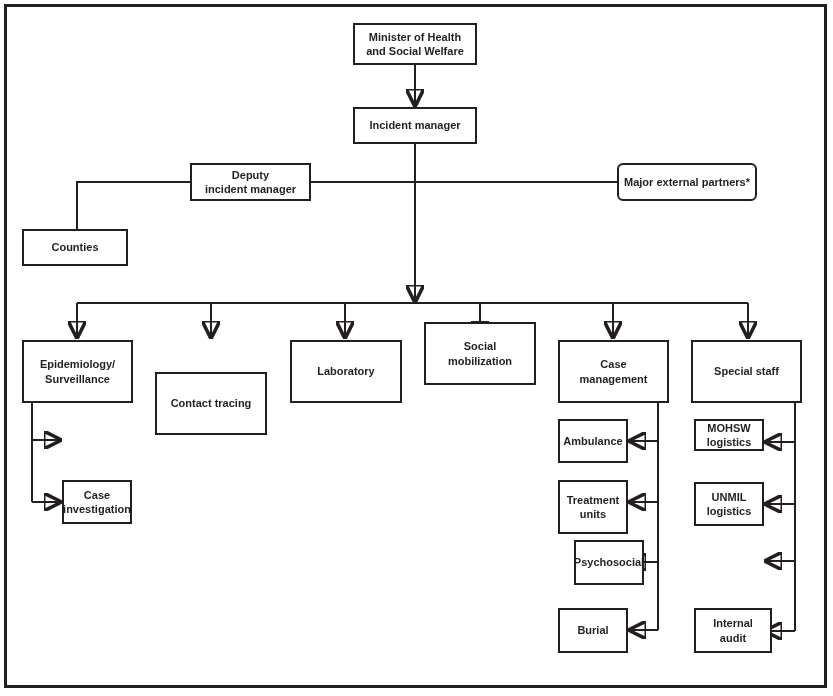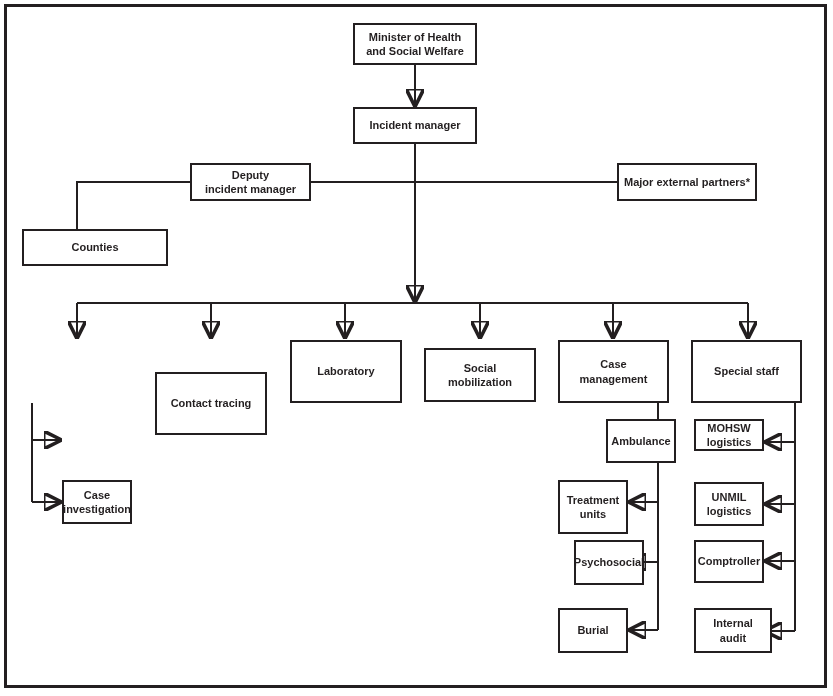--- a/index.html
+++ b/index.html
@@ -92,41 +92,42 @@
     <path d="M795,504 L767,504" marker-end="url(#ah)"></path>
     <path d="M795,561 L767,561" marker-end="url(#ah)"></path>
     <path d="M795,631 L767,631" marker-end="url(#ah)"></path>
   </svg>
 
   <div class="node" style="left:353px;top:23px;width:124px;height:42px;">Minister of Health
 and Social Welfare</div>
   <div class="node" style="left:353px;top:107px;width:124px;height:37px;">Incident manager</div>
   <div class="node" style="left:190px;top:163px;width:121px;height:38px;">Deputy
 incident manager</div>
-  <div class="node" style="left:617px;top:163px;width:140px;height:38px;">Major external partners*</div>
-  <div class="node" style="left:22px;top:229px;width:146px;height:37px;">Counties</div>
+  <div class="node" style="left:617px;top:163px;width:140px;height:38px;border-radius:6px;">Major external partners*</div>
+  <div class="node" style="left:22px;top:229px;width:106px;height:37px;">Counties</div>
 
+  <div class="node" style="left:22px;top:340px;width:111px;height:63px;">Epidemiology/
+Surveillance</div>
   <div class="node" style="left:155px;top:340px;width:112px;height:63px;margin-top:32px;">Contact tracing</div>
   <div class="node" style="left:290px;top:340px;width:112px;height:63px;">Laboratory</div>
-  <div class="node" style="left:424px;top:348px;width:112px;height:54px;">Social
+  <div class="node" style="left:424px;top:322px;width:112px;height:63px;">Social
 mobilization</div>
   <div class="node" style="left:558px;top:340px;width:111px;height:63px;">Case
 management</div>
   <div class="node" style="left:691px;top:340px;width:111px;height:63px;">Special staff</div>
 
   <div class="node" style="left:62px;top:480px;width:70px;height:44px;">Case
 investigation</div>
 
-  <div class="node" style="left:558px;top:419px;width:70px;height:44px;margin-left:48px;">Ambulance</div>
+  <div class="node" style="left:558px;top:419px;width:70px;height:44px;">Ambulance</div>
   <div class="node" style="left:558px;top:480px;width:70px;height:54px;">Treatment
 units</div>
   <div class="node" style="left:558px;top:540px;width:70px;height:45px;margin-left:16px;">Psychosocial</div>
   <div class="node" style="left:558px;top:608px;width:70px;height:45px;">Burial</div>
 
   <div class="node" style="left:694px;top:419px;width:70px;height:32px;">MOHSW
 logistics</div>
   <div class="node" style="left:694px;top:482px;width:70px;height:44px;">UNMIL
 logistics</div>
-  <div class="node" style="left:694px;top:540px;width:70px;height:43px;">Comptroller</div>
   <div class="node" style="left:694px;top:608px;width:78px;height:45px;">Internal
 audit</div>
 
 </div>
 
 </body></html>

